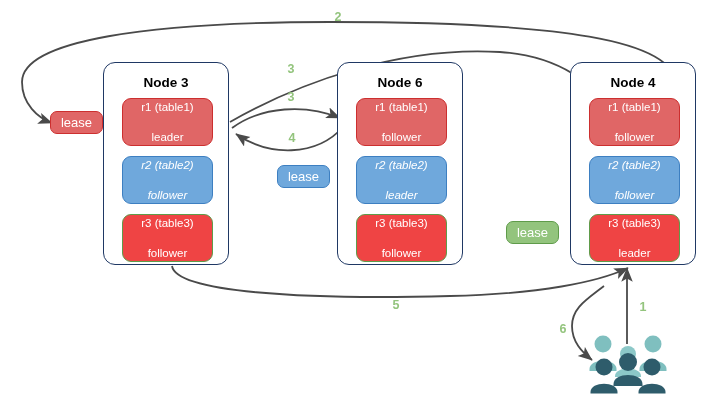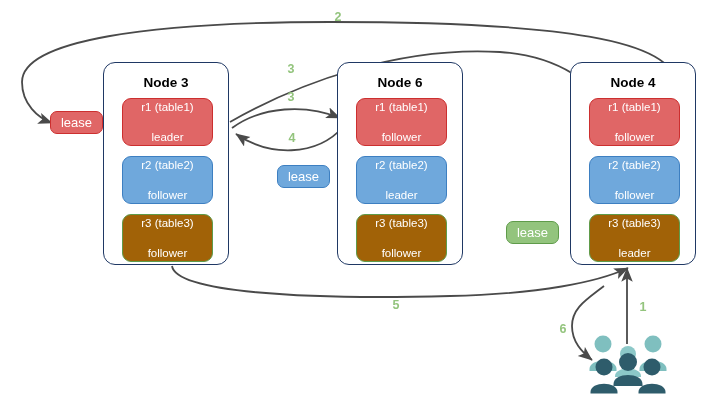--- a/index.html
+++ b/index.html
@@ -11,22 +11,22 @@
   .node-box{position:absolute;background:#ffffff;border:1.6px solid #1f3864;
             border-radius:12px;box-sizing:border-box;}
   .node-title{position:absolute;left:0;right:0;text-align:center;
               font-size:13.5px;font-weight:bold;color:#000000;}
 
   .replica{position:absolute;box-sizing:border-box;border-radius:9px;
            display:flex;flex-direction:column;align-items:center;justify-content:center;
            color:#ffffff;font-size:11.5px;line-height:14px;text-align:center;gap:16px;}
   .replica span{display:block;}
   .rep-red{background:#e06666;border:1.7px solid #cc2f2f;}
-  .rep-blue{background:#6fa8dc;border:1.7px solid #3d7fc1;}
-  .rep-green{background:#a16207;border:1.7px solid #5f9b4a;}
+  .rep-blue{background:#6fa8dc;border:1.7px solid #3d7fc1;font-style:italic;}
+  .rep-green{background:#ef4444;border:1.7px solid #5f9b4a;}
 
   .lease{position:absolute;box-sizing:border-box;border-radius:7px;
          display:flex;align-items:center;justify-content:center;
          color:#ffffff;font-size:13px;}
   .lease-red{background:#e06666;border:1.7px solid #cc2f2f;}
   .lease-blue{background:#6fa8dc;border:1.7px solid #3d7fc1;}
   .lease-green{background:#93c47d;border:1.7px solid #5f9b4a;}
 
   .step-label{position:absolute;color:#93c47d;font-size:12.5px;font-weight:bold;
               text-align:center;}

